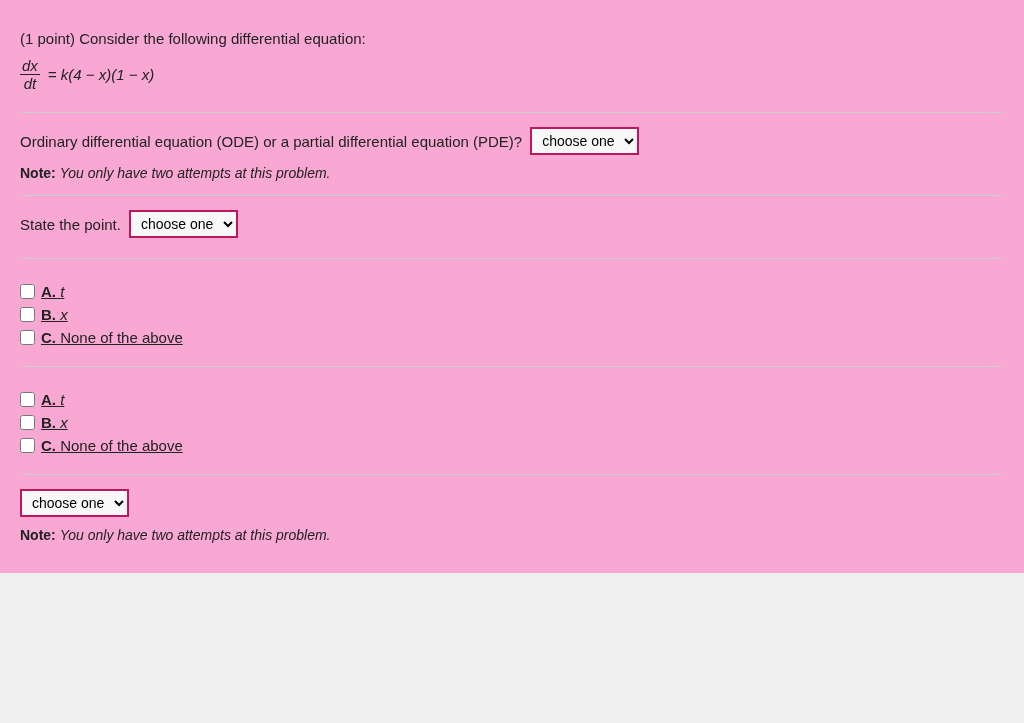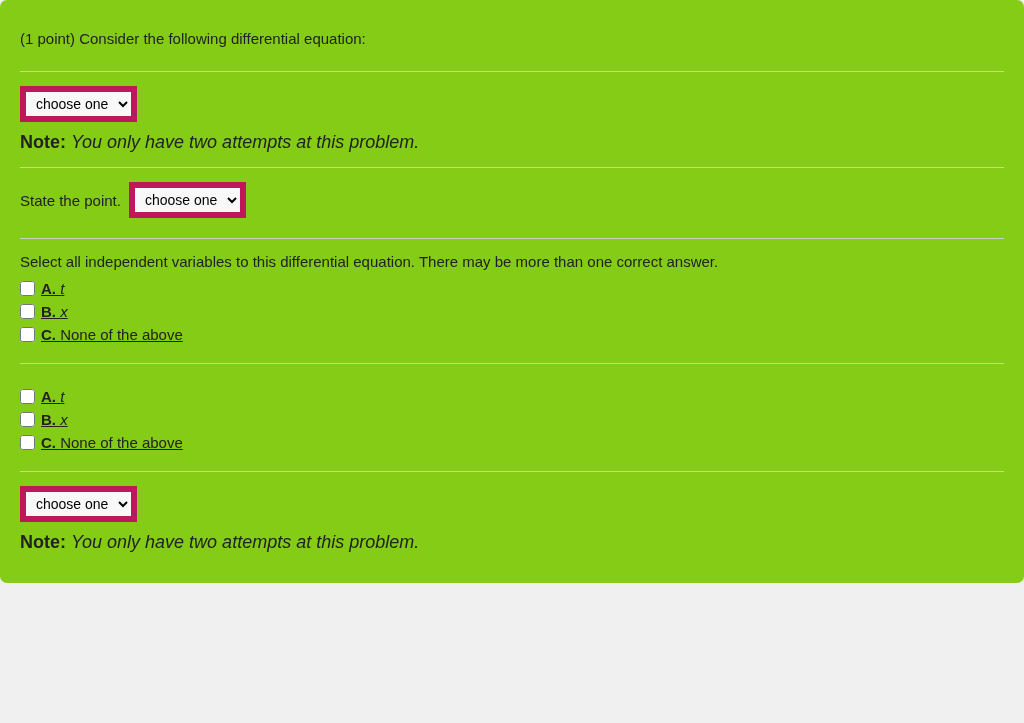--- a/index.html
+++ b/index.html
@@ -9,25 +9,24 @@
     }
 
     body {
       font-family: Arial, sans-serif;
       font-size: 15px;
       background: #f0f0f0;
       color: #222;
     }
 
     .page-container {
-      background: #84cc16;
+      background: #f9a8d4;
       max-width: 1024px;
       margin: 0 auto;
       padding: 16px 20px;
-      border-radius: 7px;
     }
 
     .section {
       padding: 14px 0;
       border-bottom: 1px solid #ccc;
     }
 
     .section:last-child {
       border-bottom: none;
     }
@@ -64,28 +63,28 @@
       margin: 6px 0;
     }
 
     .math-italic {
       font-style: italic;
     }
 
     select.choose-one {
       padding: 3px 6px;
       font-size: 14px;
-      border: 6px solid #be185d;
+      border: 2px solid #be185d;
       background: #f8f8f8;
       cursor: pointer;
     }
 
     .note-line {
       margin-top: 10px;
-      font-size: 18px;
+      font-size: 14px;
     }
 
     .note-line strong {
       font-weight: bold;
     }
 
     .note-line em {
       font-style: italic;
     }
 
@@ -122,24 +121,32 @@
       font-weight: bold;
     }
   </style>
 </head>
 <body>
 
 <div class="page-container">
 
   <div class="section">
     <div class="question-header">(1 point) Consider the following differential equation:</div>
+    <div class="eq-line">
+      <div class="fraction">
+        <span class="numerator math-italic">dx</span>
+        <span class="denominator math-italic">dt</span>
+      </div>
+      <span class="math-italic">= k(4 − x)(1 − x)</span>
+    </div>
   </div>
 
   <div class="section">
     <div class="question-row">
+      <span>Ordinary differential equation (ODE) or a partial differential equation (PDE)?</span>
       <select class="choose-one">
         <option>choose one</option>
         <option>ODE</option>
         <option>PDE</option>
       </select>
     </div>
     <div class="note-line">
       <strong>Note:</strong>
       <em> <span>You only have two attempts at this problem.</span></em>
     </div>
@@ -151,21 +158,20 @@
       <select class="choose-one">
         <option>choose one</option>
         <option>1st</option>
         <option>2nd</option>
         <option>3rd</option>
       </select>
     </div>
   </div>
 
   <div class="section">
-    <div>Select all independent variables to this differential equation. There may be more than one correct answer.</div>
     <div class="checkbox-group">
       <div class="checkbox-item">
         <input type="checkbox" style="">
         <span class="checkbox-label">
           <span class="bold-letter">A.</span>
           <em> t</em>
         </span>
       </div>
       <div class="checkbox-item">
         <input type="checkbox" style="">

